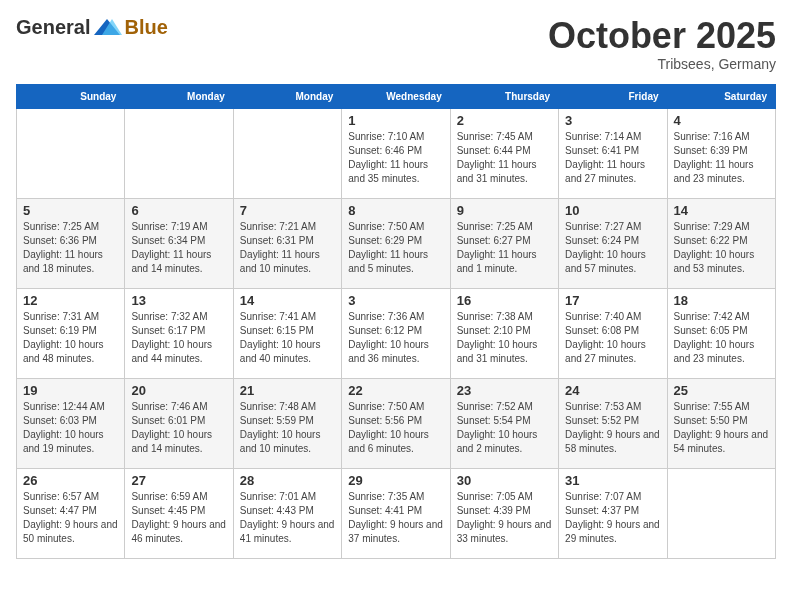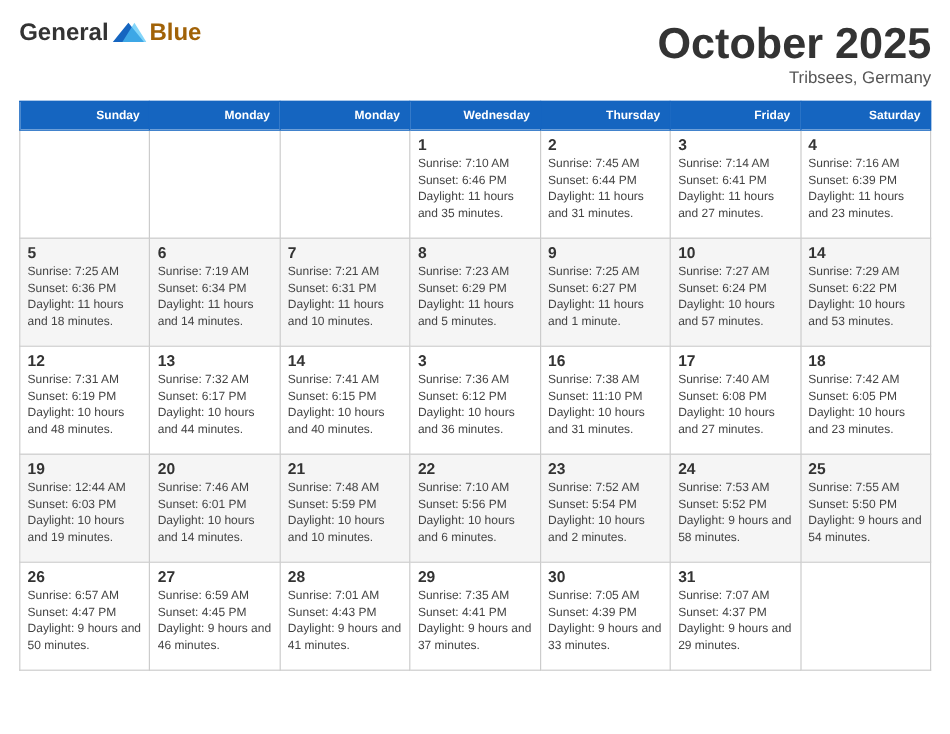--- a/index.html
+++ b/index.html
@@ -174,21 +174,21 @@
         </td>
         <td>
           <span class="day-number">7</span>
           <div class="day-info">Sunrise: 7:21 AM
 Sunset: 6:31 PM
 Daylight: 11 hours
 and 10 minutes.</div>
         </td>
         <td>
           <span class="day-number">8</span>
-          <div class="day-info">Sunrise: 7:23 AM
+          <div class="day-info">Sunrise: 7:50 AM
 Sunset: 6:29 PM
 Daylight: 11 hours
 and 5 minutes.</div>
         </td>
         <td>
           <span class="day-number">9</span>
           <div class="day-info">Sunrise: 7:25 AM
 Sunset: 6:27 PM
 Daylight: 11 hours
 and 1 minute.</div>
@@ -233,21 +233,21 @@
         <td>
           <span class="day-number">3</span>
           <div class="day-info">Sunrise: 7:36 AM
 Sunset: 6:12 PM
 Daylight: 10 hours
 and 36 minutes.</div>
         </td>
         <td>
           <span class="day-number">16</span>
           <div class="day-info">Sunrise: 7:38 AM
-Sunset: 11:10 PM
+Sunset: 2:10 PM
 Daylight: 10 hours
 and 31 minutes.</div>
         </td>
         <td>
           <span class="day-number">17</span>
           <div class="day-info">Sunrise: 7:40 AM
 Sunset: 6:08 PM
 Daylight: 10 hours
 and 27 minutes.</div>
         </td>
@@ -276,21 +276,21 @@
         </td>
         <td>
           <span class="day-number">21</span>
           <div class="day-info">Sunrise: 7:48 AM
 Sunset: 5:59 PM
 Daylight: 10 hours
 and 10 minutes.</div>
         </td>
         <td>
           <span class="day-number">22</span>
-          <div class="day-info">Sunrise: 7:10 AM
+          <div class="day-info">Sunrise: 7:50 AM
 Sunset: 5:56 PM
 Daylight: 10 hours
 and 6 minutes.</div>
         </td>
         <td>
           <span class="day-number">23</span>
           <div class="day-info">Sunrise: 7:52 AM
 Sunset: 5:54 PM
 Daylight: 10 hours
 and 2 minutes.</div>

